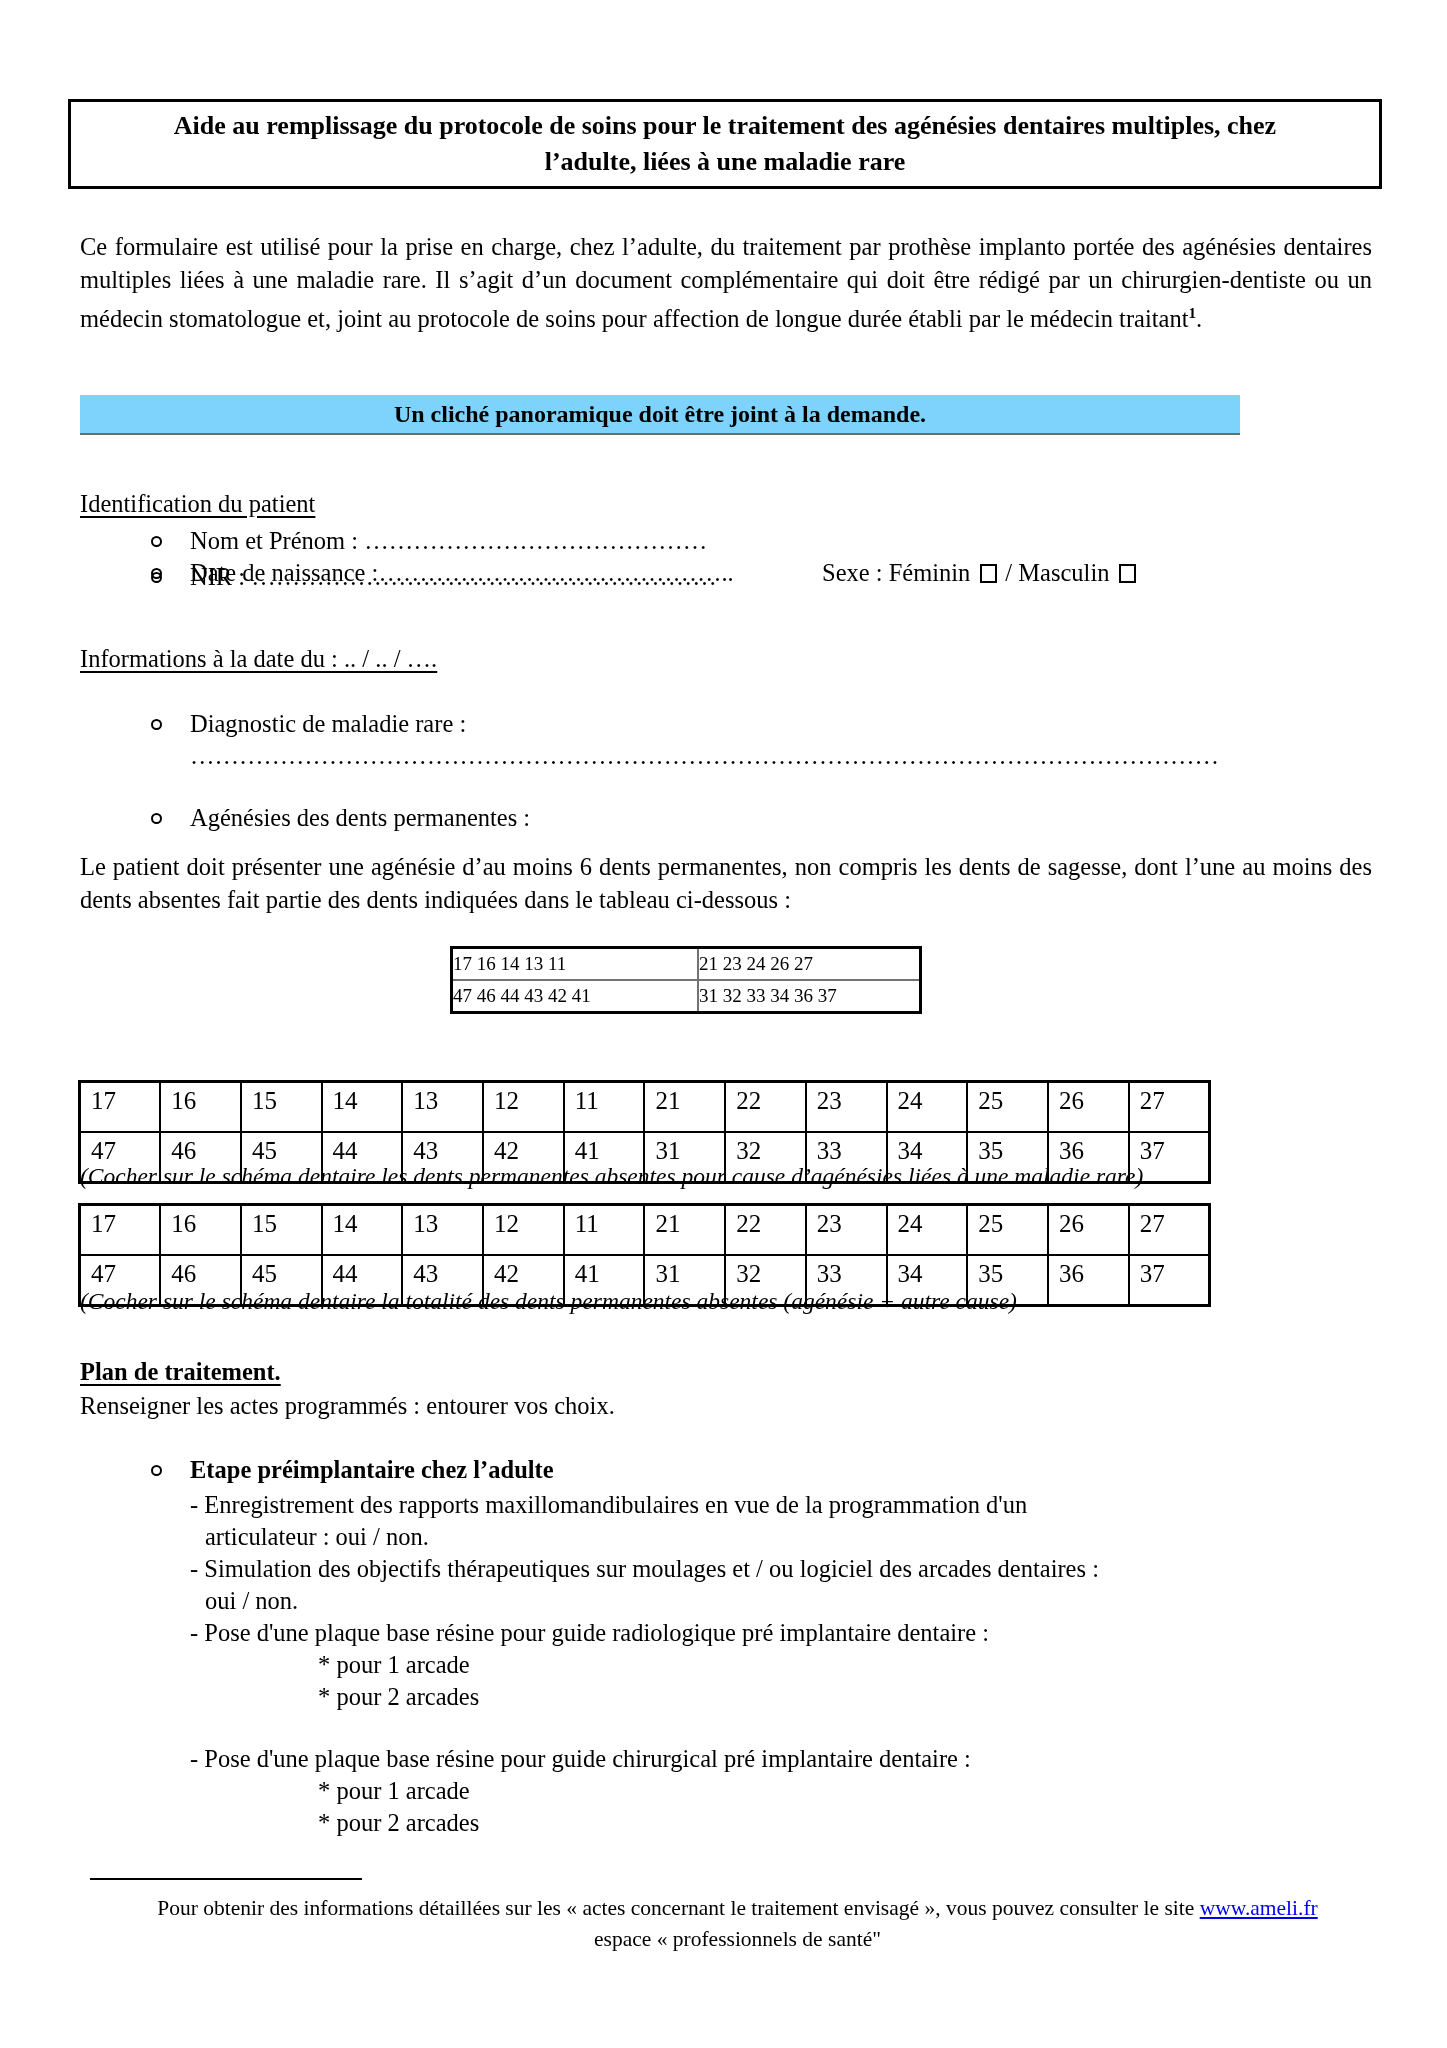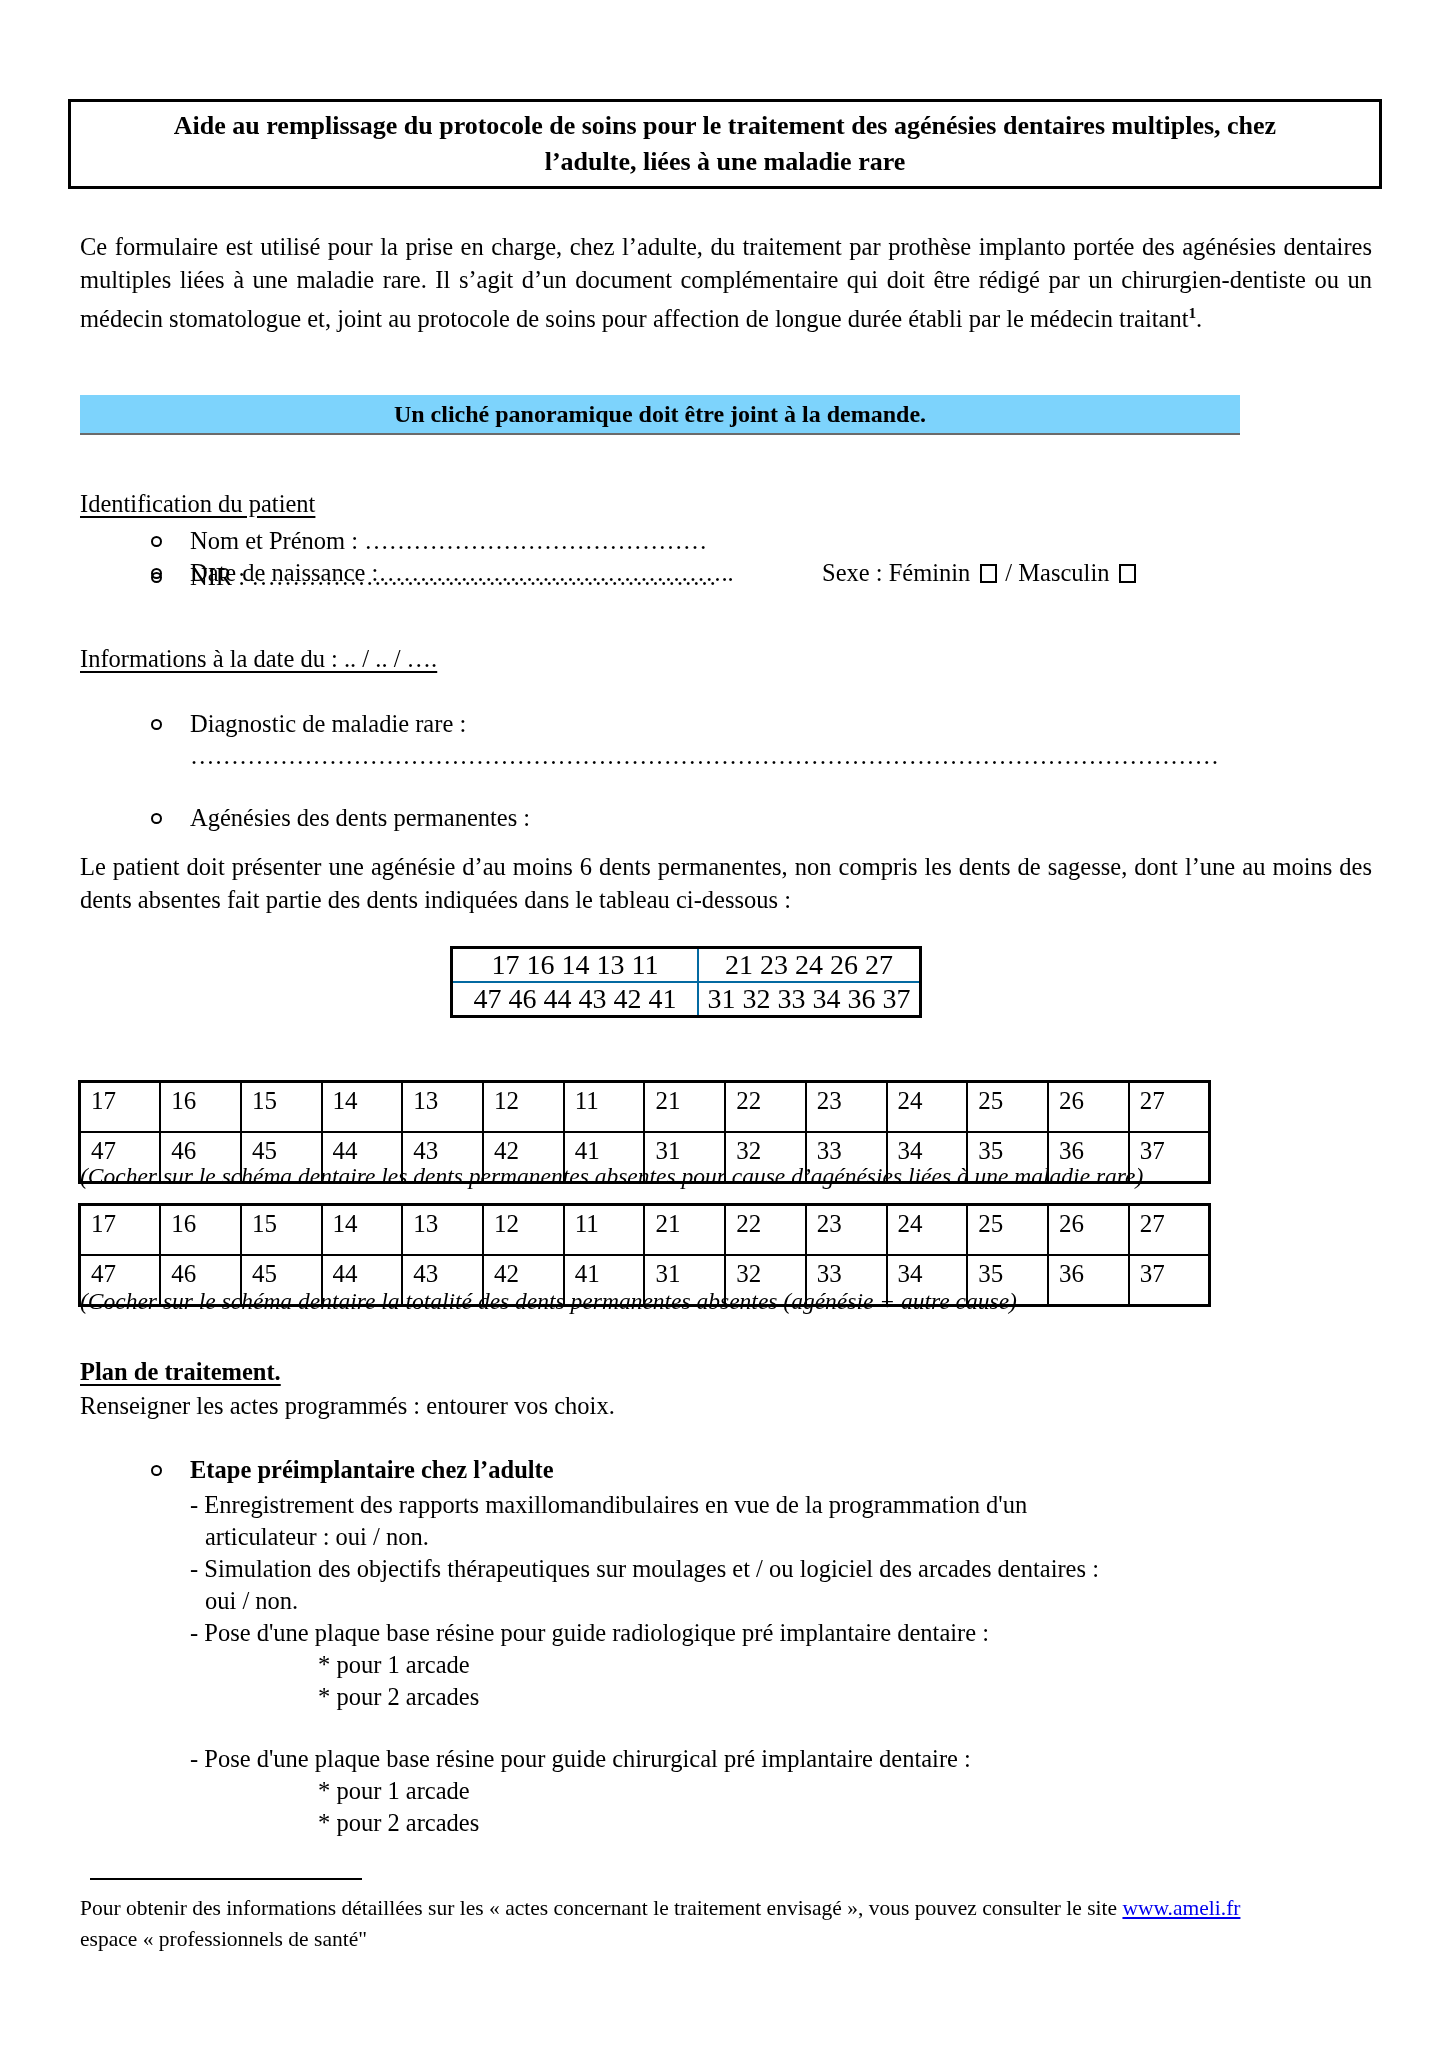--- a/index.html
+++ b/index.html
@@ -53,39 +53,39 @@
   .checkbox.m { margin-right:0; }
   .sexe-group { position:absolute; left:822px; top:0; white-space:nowrap; }
 
   .dotline { left:190px; top:742px; width:1150px; overflow:hidden; white-space:nowrap; }
 
   .para2 { left:80px; top:850px; width:1292px; text-align:justify; line-height:33px; }
 
   
   .elig-table { left:450px; top:946px; }
   .elig-table table { border-collapse:collapse; table-layout:fixed; width:472px; border:3px solid #000; }
-  .elig-table td { border:2px solid #0369a1; text-align:center; font-size:28px; height:30px; padding:0; }
+  .elig-table td { border:2px solid #737373; text-align:left; font-size:19px; height:30px; padding:0; }
   .elig-table td.c1 { width:52%; }
 
   
   .teeth { left:78px; }
   .teeth table { border-collapse:collapse; table-layout:fixed; width:1133px; border:3px solid #000; }
   .teeth td { border:2px solid #000; font-size:25px; height:36px; padding:0 0 12px 10px; text-align:left; }
   .caption { left:80px; font-style:italic; font-size:23.5px; white-space:nowrap; }
 
   
   .treat { left:190px; top:1489px; width:1200px; line-height:32px; }
   .treat .ln { white-space:nowrap; }
   .treat .cont { padding-left:15px; }
   .treat .star { padding-left:128px; }
   .treat .gap { height:30px; }
 
   
   .fn-sep { left:90px; top:1878px; width:272px; height:2px; background:#000; }
-  .footnote { left:80px; top:1893px; width:1315px; font-size:21.5px; line-height:31px; }
+  .footnote { left:80px; top:1893px; width:1315px; font-size:21.5px; line-height:31px;text-align:center; }
   .footnote a { color:#0000ee; text-decoration:underline; cursor:pointer; }
 </style>
 </head>
 <body>
 
 <div class="page">
 
   <div class="abs title-box">
     <div>Aide au remplissage du protocole de soins pour le traitement des agénésies dentaires multiples, chez</div>
     <div>l’adulte, liées à une maladie rare</div>

